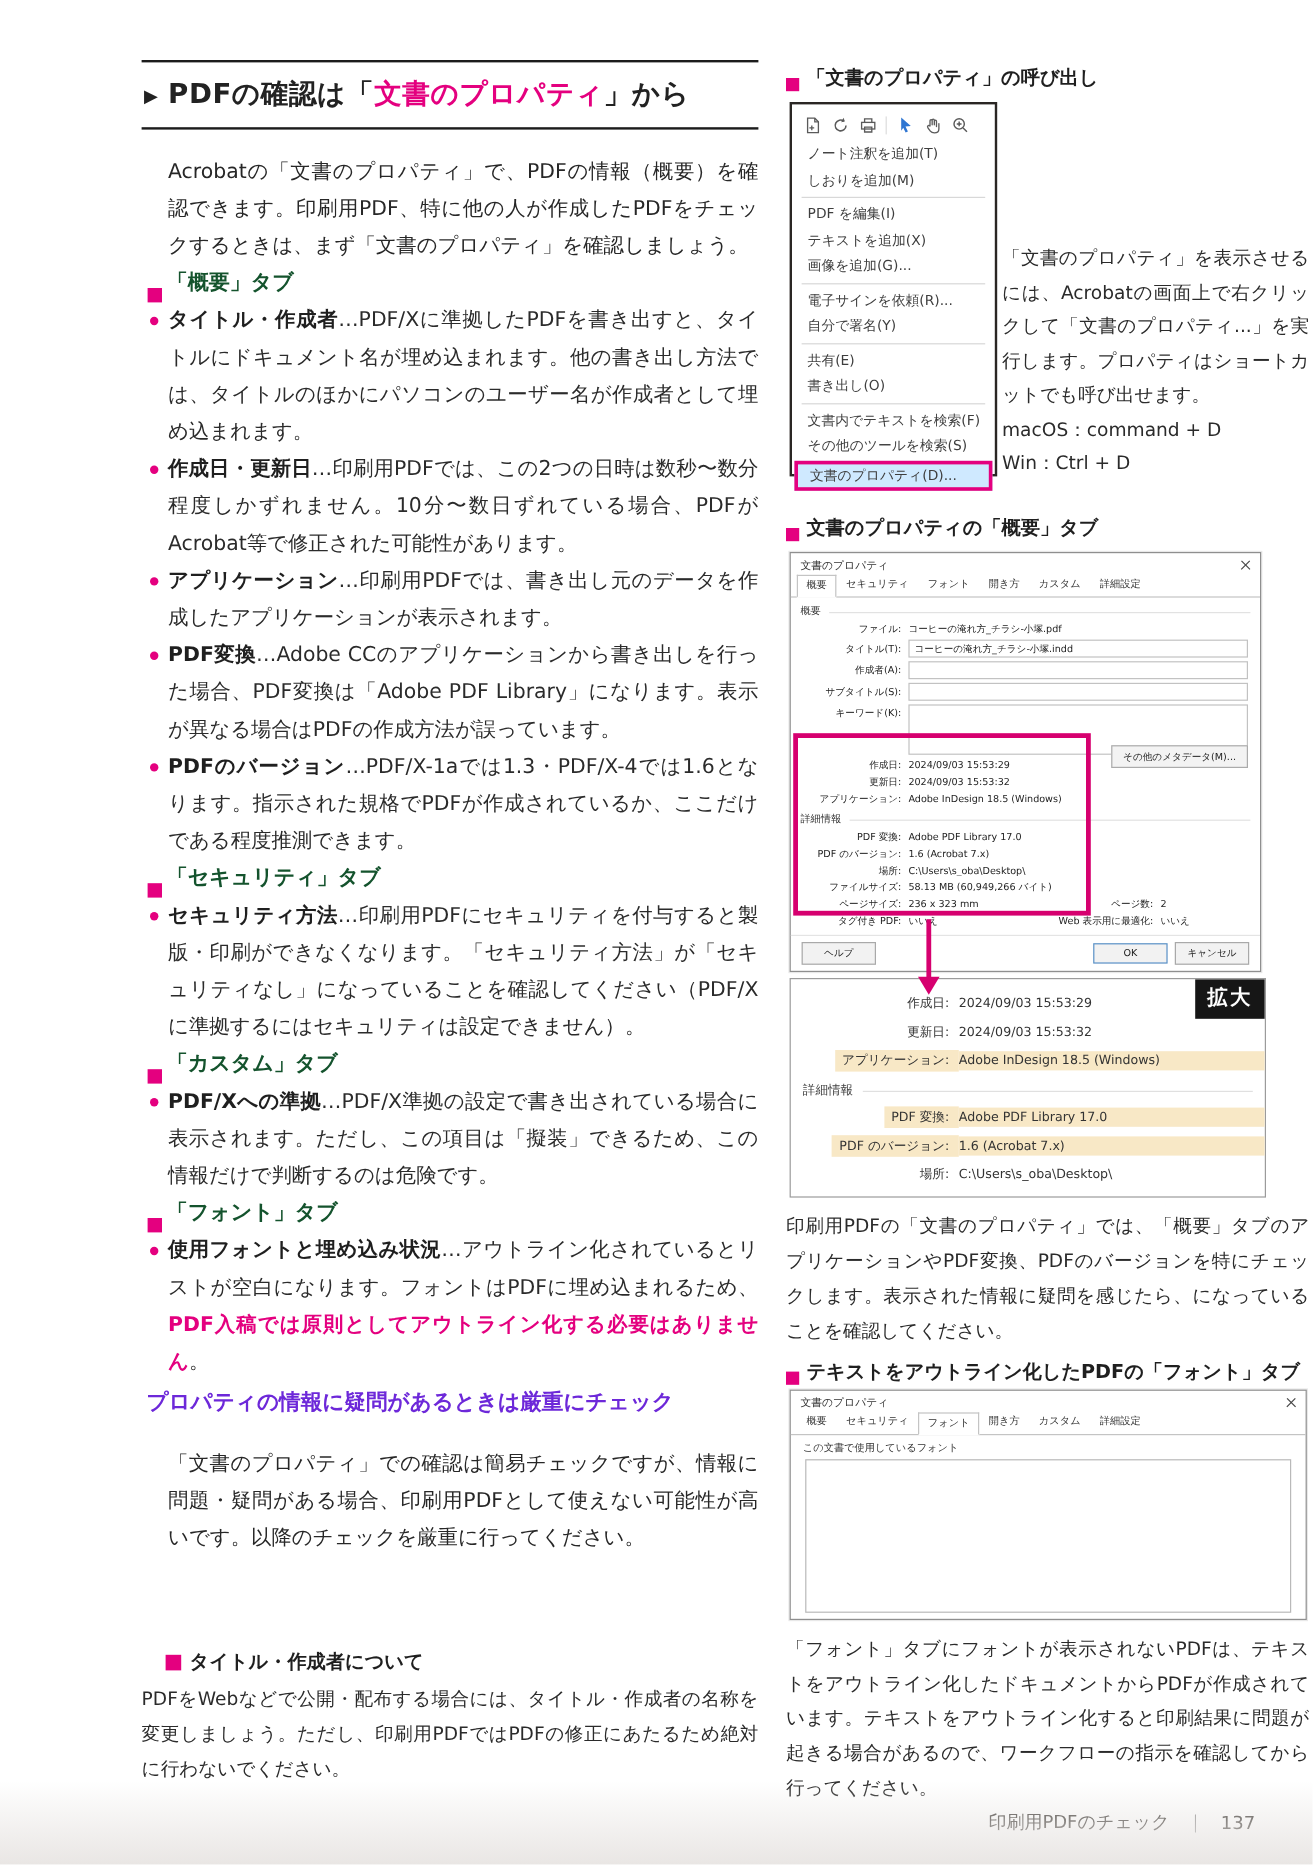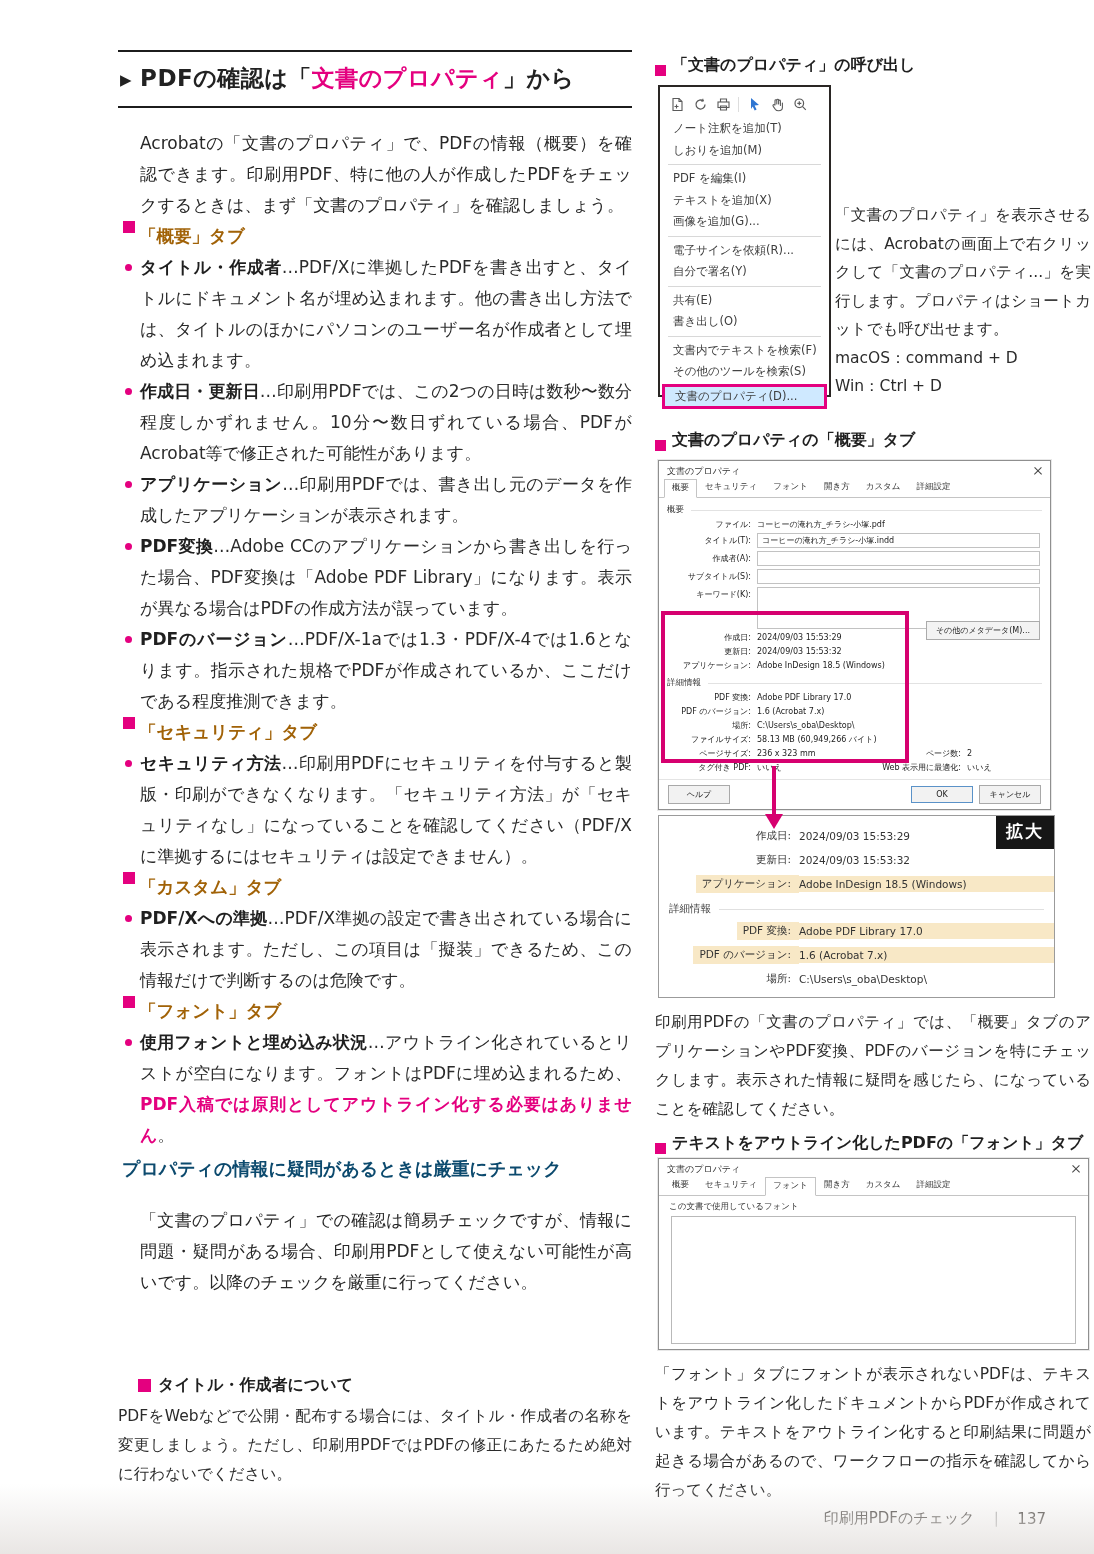--- a/index.html
+++ b/index.html
@@ -12,28 +12,28 @@
   .bold{font-weight:bold}
 
   
   .left-col{position:absolute;left:118px;top:50px;width:514px}
   .sec-title{border-top:2.5px solid #1c1c1c;border-bottom:2px solid #1c1c1c;
              padding:11px 0 12px 2px;font-size:23px;font-weight:bold;letter-spacing:.5px;
              display:flex;align-items:center;gap:8px;color:#222}
   .tri{font-size:15px;color:#222;transform:translateY(1px)}
   .body{font-size:17px;line-height:31px;text-align:justify;color:#272727}
   .indent{padding-left:22px;margin-top:20px}
-  .subhead{display:flex;align-items:flex-start;gap:4px;font-size:17.5px;font-weight:bold;
-           line-height:31px;padding-left:5px;color:#a16207}
+  .subhead{display:flex;align-items:flex-end;gap:4px;font-size:17.5px;font-weight:bold;
+           line-height:31px;padding-left:5px;color:#14532d}
   .sq{width:12px;height:12px;background:#e4007f;flex:none}
   .sq.sm{width:13px;height:13px}
   .bullet{position:relative;padding-left:22px;font-size:17px;line-height:31px;text-align:justify}
   .dot{position:absolute;left:7px;top:12px;width:7px;height:7px;border-radius:50%;background:#e4007f}
   .term{font-weight:bold;color:#1f1f1f}
-  .pink-head{color:#0c4a6e;font-weight:bold;font-size:18px;line-height:32px;padding-left:4px;margin-top:2px}
+  .pink-head{color:#6d28d9;font-weight:bold;font-size:18px;line-height:32px;padding-left:4px;margin-top:2px}
   .note{position:absolute;left:0;top:1325px;width:514px}
   .note-head{display:flex;align-items:center;gap:7px;font-size:16px;font-weight:bold;
              color:#1f1f1f;padding-left:20px;margin-bottom:6px}
   .note-body{font-size:15.5px;line-height:29px;text-align:justify;color:#2b2b2b}
 
   
   .right-col{position:absolute;left:655px;top:0;width:436px;height:1554px}
   .rc-head{position:absolute;display:flex;align-items:flex-end;gap:6px;font-size:16px;
            font-weight:bold;color:#1f1f1f}
   .rc-head .sq{width:11px;height:11px}

